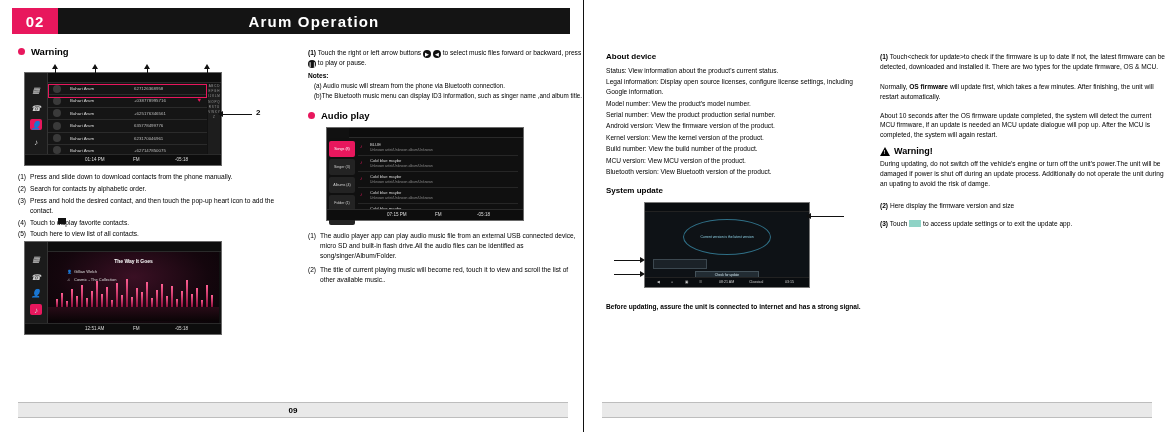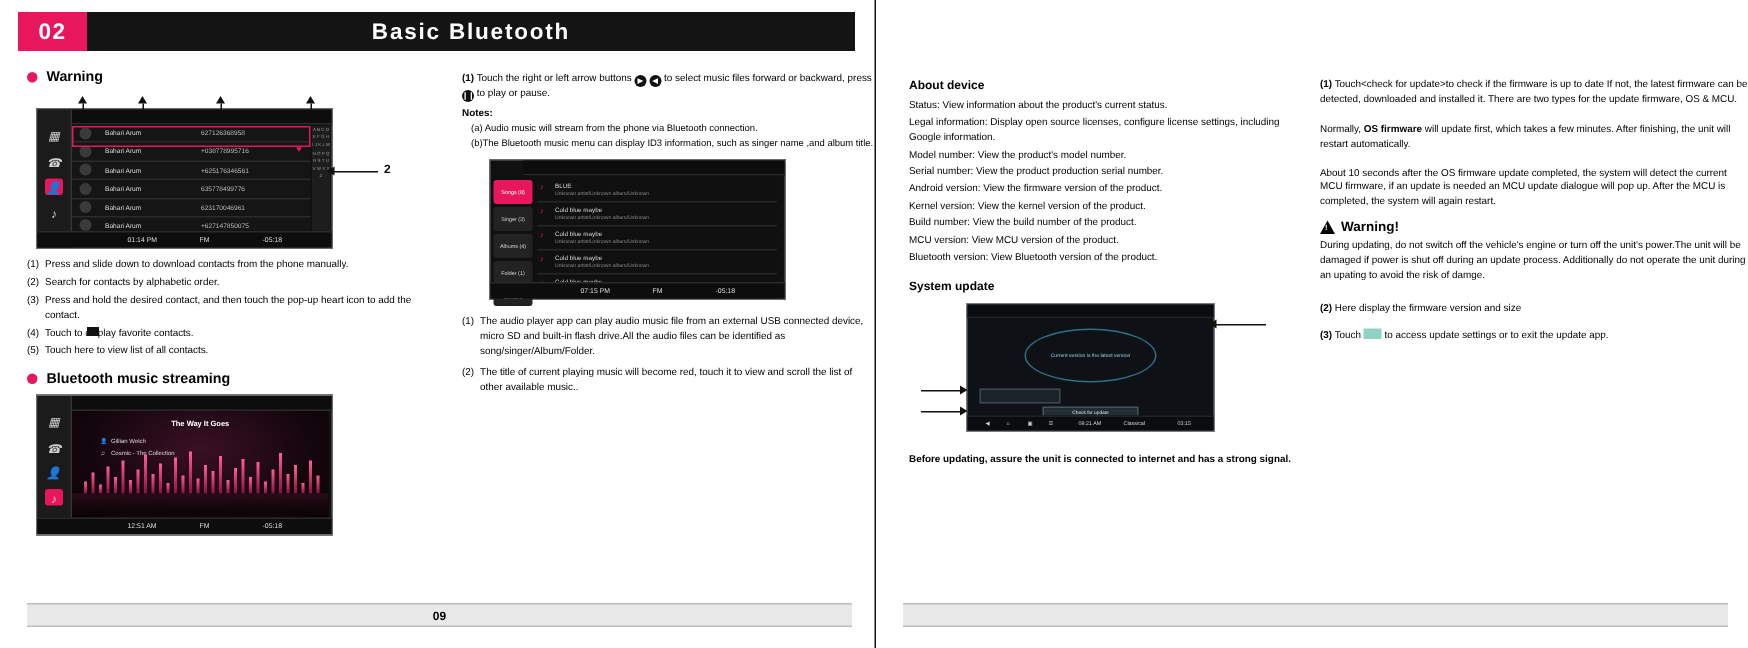--- a/index.html
+++ b/index.html
@@ -115,21 +115,21 @@
   .bold{font-weight:bold;}
 </style>
 </head>
 <body>
 
 <div class="sheet left">
   <div class="page-inner">
 
     <div class="hdr">
       <div class="num">02</div>
-      <div class="bar">Basic Bluetooth</div>
+      <div class="bar">Arum Operation</div>
     </div>
 
     <div class="cols">
 
       <div class="col colL">
 
         <div class="sec-title">
           <span class="dot"></span>
           <span>Warning</span>
         </div>
@@ -222,24 +222,20 @@
               <span class="sq-btn" style="position:absolute;left:28px;top:0.5px;"></span>
               <span>Touch     to display favorite contacts.</span>
             </span>
           </li>
           <li>
             <span class="n">(5)</span>
             <span>Touch here to view list of all contacts.</span>
           </li>
         </ul>
 
-        <div class="sec-title" style="margin-top:8px;">
-          <span class="dot"></span>
-          <span>Bluetooth music streaming</span>
-        </div>
 
         <div class="dev" style="margin-left:6px;width:196px;height:92px;">
           <div class="topbar"></div>
           <div class="sidebar">
             <i style="top:12px;">▦</i>
             <i style="top:30px;">☎</i>
             <i style="top:46px;">👤</i>
             <i class="sb-active" style="top:62px;line-height:14px;">♪</i>
             <i style="top:80px;">⚙</i>
           </div>
@@ -307,20 +303,24 @@
           <span class="circ-btn">◀</span>
           <span>to select music files forward or backward, press</span>
           <span class="circ-btn">❙❙</span>
           <span>to play or pause.</span>
         </p>
 
         <div class="notes">Notes:</div>
         <div class="note-sub">(a)  Audio music will stream from the phone via Bluetooth connection.</div>
         <div class="note-sub">(b)The Bluetooth music menu can display ID3 information, such as singer name ,and album title.</div>
 
+        <div class="sec-title" style="margin-top:10px;">
+          <span class="dot"></span>
+          <span>Audio play</span>
+        </div>
 
         <div class="dev" style="margin-left:18px;margin-top:6px;width:196px;height:92px;">
           <div class="topbar"></div>
           <div class="sidebar" style="width:0;border:none;"></div>
           <div class="mlist" style="left:1px;">
             <div class="mtab on" style="top:3px;">Songs (8)</div>
             <div class="mtab" style="top:21px;">Singer (3)</div>
             <div class="mtab" style="top:39px;">Albums (4)</div>
             <div class="mtab" style="top:57px;">Folder (1)</div>
             <div class="mtab" style="top:75px;height:12px;line-height:12px;">Content</div>

